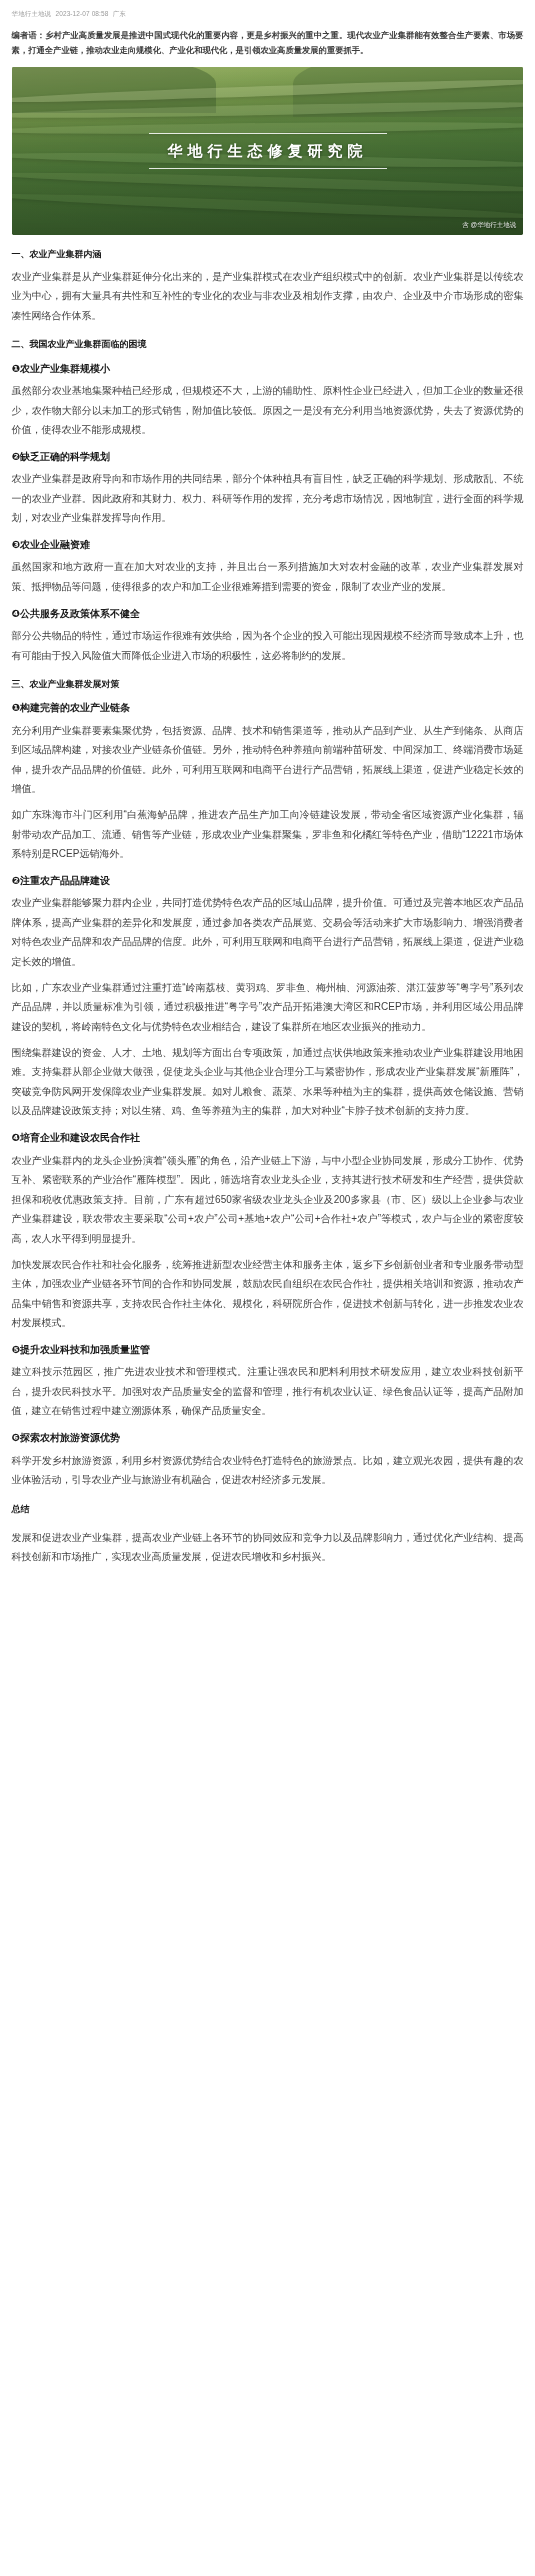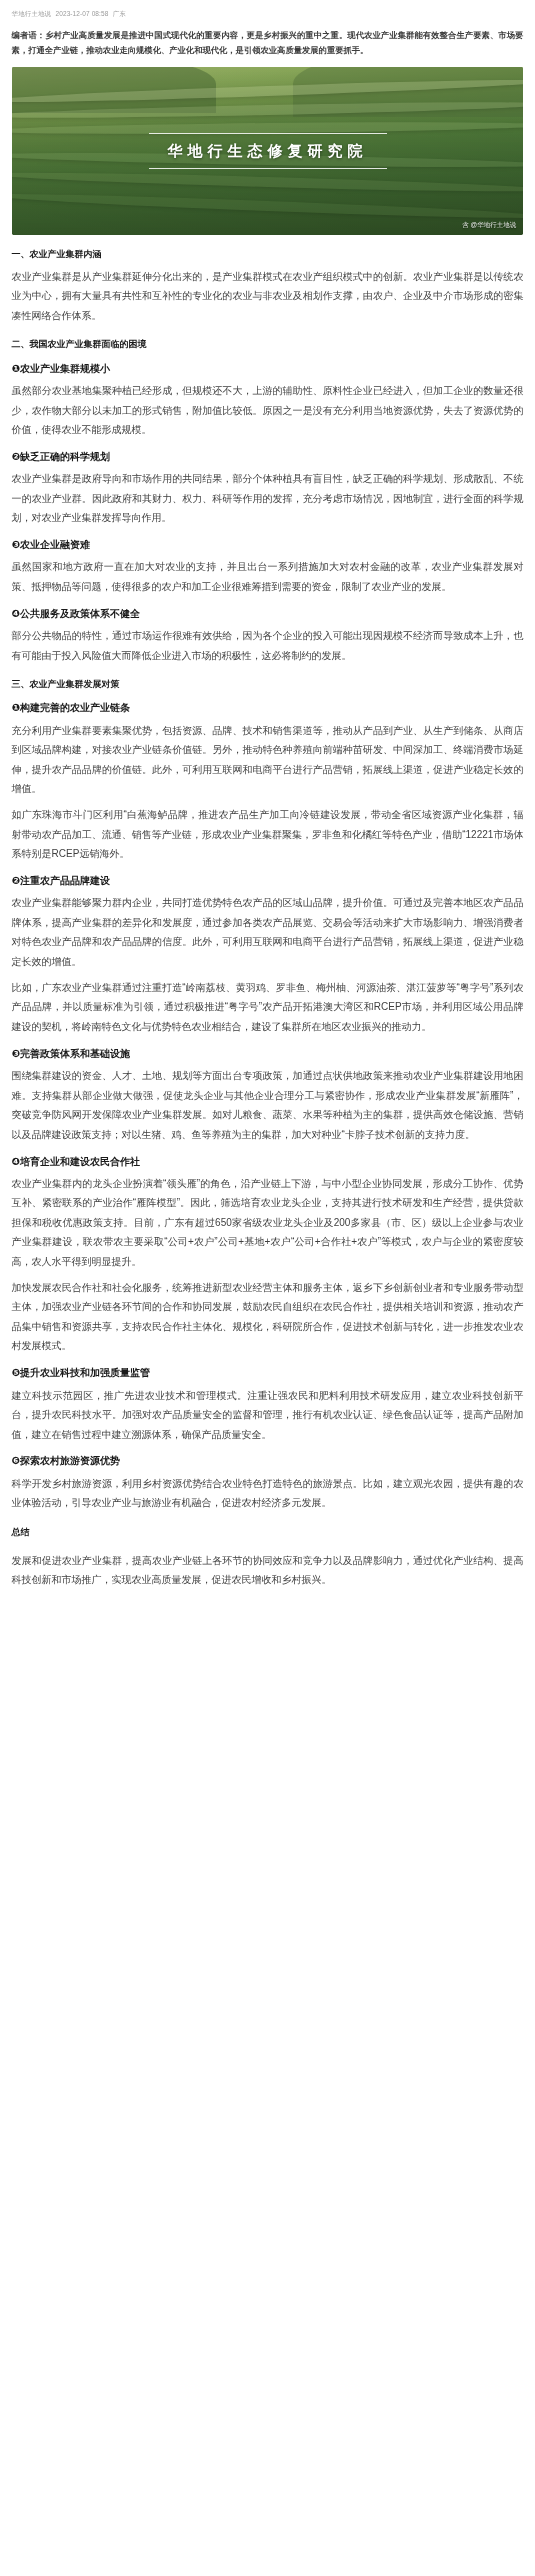--- a/index.html
+++ b/index.html
@@ -186,21 +186,20 @@
   <h2 class="sec">三、农业产业集群发展对策</h2>
 
   <h3 class="sub">❶构建完善的农业产业链条</h3>
   <p class="body">充分利用产业集群要素集聚优势，包括资源、品牌、技术和销售渠道等，推动从产品到产业、从生产到储条、从商店到区域品牌构建，对接农业产业链条价值链。另外，推动特色种养殖向前端种苗研发、中间深加工、终端消费市场延伸，提升农产品品牌的价值链。此外，可利用互联网和电商平台进行产品营销，拓展线上渠道，促进产业稳定长效的增值。</p>
   <p class="body">如广东珠海市斗门区利用“白蕉海鲈品牌，推进农产品生产加工向冷链建设发展，带动全省区域资源产业化集群，辐射带动农产品加工、流通、销售等产业链，形成农业产业集群聚集，罗非鱼和化橘红等特色产业，借助“12221市场体系特别是RCEP远销海外。</p>
 
   <h3 class="sub">❷注重农产品品牌建设</h3>
   <p class="body">农业产业集群能够聚力群内企业，共同打造优势特色农产品的区域山品牌，提升价值。可通过及完善本地区农产品品牌体系，提高产业集群的差异化和发展度，通过参加各类农产品展览、交易会等活动来扩大市场影响力、增强消费者对特色农业产品牌和农产品品牌的信度。此外，可利用互联网和电商平台进行产品营销，拓展线上渠道，促进产业稳定长效的增值。</p>
   <p class="body">比如，广东农业产业集群通过注重打造“岭南荔枝、黄羽鸡、罗非鱼、梅州柚、河源油茶、湛江菠萝等“粤字号”系列农产品品牌，并以质量标准为引领，通过积极推进“粤字号”农产品开拓港澳大湾区和RCEP市场，并利用区域公用品牌建设的契机，将岭南特色文化与优势特色农业相结合，建设了集群所在地区农业振兴的推动力。</p>
 
-  <h3 class="sub">❸完善政策体系和基础设施</h3>
   <p class="body">围绕集群建设的资金、人才、土地、规划等方面出台专项政策，加通过点状供地政策来推动农业产业集群建设用地困难。支持集群从部企业做大做强，促使龙头企业与其他企业合理分工与紧密协作，形成农业产业集群发展“新雁阵”，突破竞争防风网开发保障农业产业集群发展。如对儿粮食、蔬菜、水果等种植为主的集群，提供高效仓储设施、营销以及品牌建设政策支持；对以生猪、鸡、鱼等养殖为主的集群，加大对种业“卡脖子技术创新的支持力度。</p>
 
   <h3 class="sub">❹培育企业和建设农民合作社</h3>
   <p class="body">农业产业集群内的龙头企业扮演着“领头雁”的角色，沿产业链上下游，与中小型企业协同发展，形成分工协作、优势互补、紧密联系的产业治作“雁阵模型”。因此，筛选培育农业龙头企业，支持其进行技术研发和生产经营，提供贷款担保和税收优惠政策支持。目前，广东有超过650家省级农业龙头企业及200多家县（市、区）级以上企业参与农业产业集群建设，联农带农主要采取“公司+农户”公司+基地+农户“公司+合作社+农户”等模式，农户与企业的紧密度较高，农人水平得到明显提升。</p>
   <p class="body">加快发展农民合作社和社会化服务，统筹推进新型农业经营主体和服务主体，返乡下乡创新创业者和专业服务带动型主体，加强农业产业链各环节间的合作和协同发展，鼓励农民自组织在农民合作社，提供相关培训和资源，推动农产品集中销售和资源共享，支持农民合作社主体化、规模化，科研院所合作，促进技术创新与转化，进一步推发农业农村发展模式。</p>
 
   <h3 class="sub">❺提升农业科技和加强质量监管</h3>
   <p class="body">建立科技示范园区，推广先进农业技术和管理模式。注重让强农民和肥料利用技术研发应用，建立农业科技创新平台，提升农民科技水平。加强对农产品质量安全的监督和管理，推行有机农业认证、绿色食品认证等，提高产品附加值，建立在销售过程中建立溯源体系，确保产品质量安全。</p>
 
   <h3 class="sub">❻探索农村旅游资源优势</h3>

